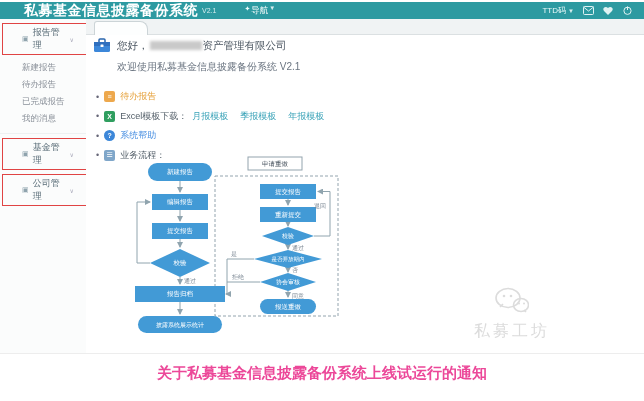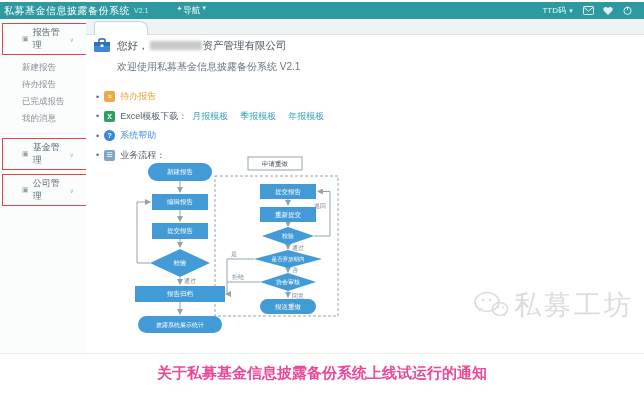--- a/index.html
+++ b/index.html
@@ -3,21 +3,21 @@
 <meta charset="utf-8">
 <style>
   html,body{margin:0;padding:0;}
   body{width:644px;height:401px;position:relative;overflow:hidden;background:#fff;
        font-family:"Liberation Sans","DejaVu Sans",sans-serif;}
   .app{position:absolute;left:0;top:2px;width:644px;height:351px;background:#fdfdfd;
        border-bottom:1px solid #ededed;}
   
   .hdr{position:absolute;left:0;top:0;width:644px;height:17px;background:#2d9aa1;
        display:flex;align-items:center;color:#fff;}
-  .hdr-title{font-size:10px;font-weight:normal;margin-left:4px;letter-spacing:.5px;}
+  .hdr-title{font-size:14px;font-weight:bold;margin-left:24px;letter-spacing:.5px;}
   .hdr-ver{font-size:7px;color:#d6edee;margin-left:4px;}
   .hdr-nav{font-size:8.5px;margin-left:28px;display:flex;align-items:flex-start;gap:1px;cursor:pointer;}
   .hdr-nav .dia{font-size:7px;color:#eafcfc;}
   .caret{font-size:6px;color:#d6edee;}
   .hdr-right{margin-left:auto;margin-right:10px;display:flex;align-items:center;gap:9px;}
   .hdr-user{font-size:8px;color:#eafafa;display:flex;align-items:center;gap:2px;cursor:pointer;}
   .hicon{width:11px;height:9px;display:inline-block;cursor:pointer;}
   .hicon svg{display:block;}
   
   .side{position:absolute;left:0;top:17px;width:86px;height:334px;background:#fbfcfc;
@@ -53,21 +53,21 @@
   .bico{width:11px;height:11px;border-radius:2px;display:inline-flex;align-items:center;
         justify-content:center;font-size:7px;color:#fff;flex:0 0 auto;}
   .bico.book{background:#eda84d;}
   .bico.xls{background:#2f9e5f;font-weight:bold;}
   .bico.help{background:#3c87d9;border-radius:50%;font-weight:bold;}
   .bico.proc{background:#7fa6c9;}
   .flow{position:absolute;left:44px;top:121px;}
   .flow text{fill:#fff;font-family:"Liberation Sans","DejaVu Sans",sans-serif;}
   .flow .elbl{fill:#7b8793;}
   .wm{position:absolute;left:388px;top:252px;display:flex;align-items:center;gap:6px;
-      color:#dcdcdc;font-size:27px;letter-spacing:3px;}
+      color:#dcdcdc;font-size:16px;letter-spacing:3px;flex-direction:column;}
   .caption{position:absolute;left:0;top:364px;width:644px;text-align:center;
            font-size:15px;font-weight:bold;color:#ec4899;}
 </style>
 </head>
 <body>
 
 <div class="app">
 
   <div class="hdr">
     <span class="hdr-title">私募基金信息披露备份系统</span>

